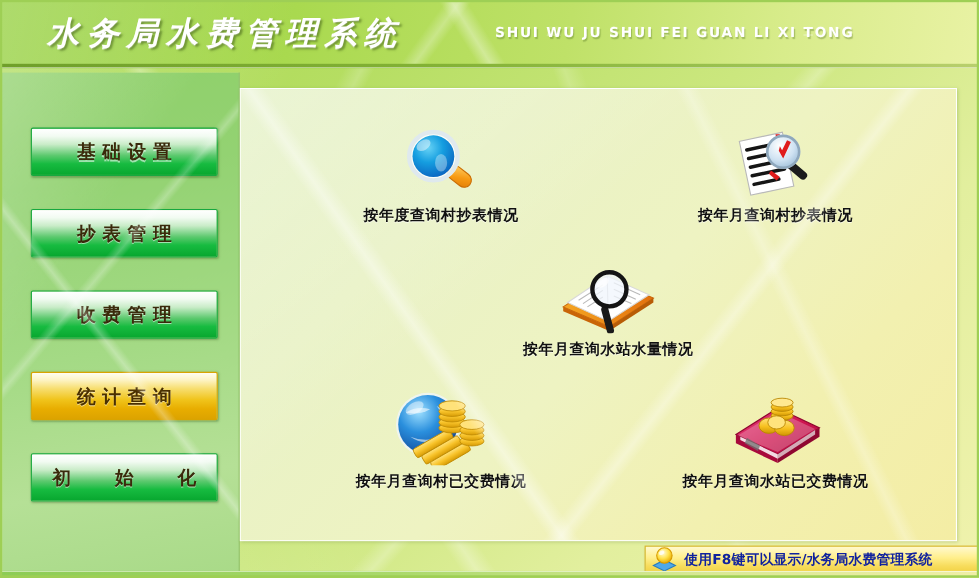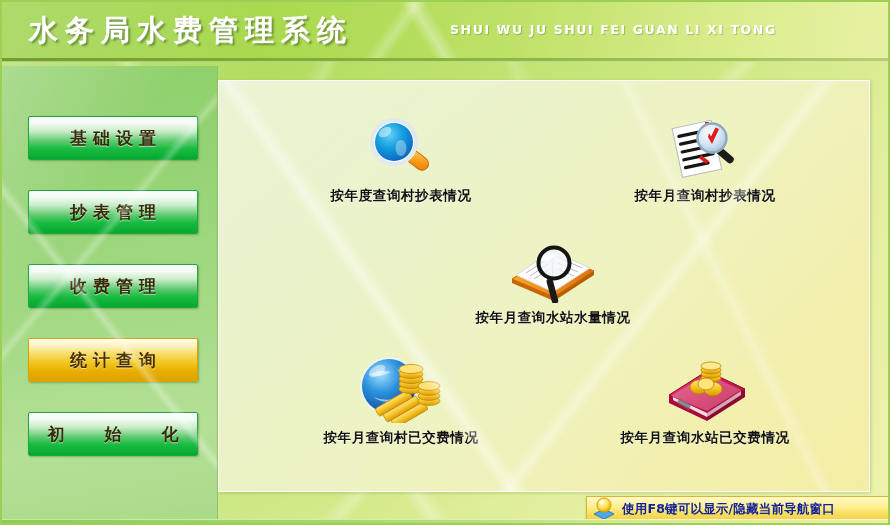--- a/index.html
+++ b/index.html
@@ -36,24 +36,25 @@
   .header::after{
     content:"";position:absolute;left:0;right:0;bottom:0;height:4px;
     background:linear-gradient(90deg,#6f9f2a,#83b235 45%,#9fc455 80%,#b9cf6d);
     box-shadow:0 -1px 0 rgba(255,255,255,.45) inset;
   }
   .hdr-streak{position:absolute;inset:0;pointer-events:none;
     background:
       linear-gradient(58deg, rgba(255,255,255,0) 47%, rgba(255,255,255,.35) 48.3%, rgba(255,255,255,0) 49.8%),
       linear-gradient(-54deg, rgba(255,255,255,0) 54%, rgba(255,255,255,.28) 55.2%, rgba(255,255,255,0) 56.6%);}
   .title{
-    position:absolute;left:29px;top:11px;
+    position:absolute;left:43px;top:11px;
     font-size:29px;font-weight:bold;color:#ffffff;letter-spacing:7px;
     text-shadow:2px 2px 2px rgba(60,90,20,.55), 0 1px 0 rgba(255,255,255,.5);
     white-space:nowrap;
+    font-style:italic;
   }
   .subtitle{
     position:absolute;left:450px;top:22px;
     font-size:12.5px;font-weight:bold;color:#ffffff;letter-spacing:1.6px;
     text-shadow:1px 1px 1px rgba(90,120,40,.40);white-space:nowrap;
   }
   .subtitle-reflect{
     position:absolute;left:450px;top:36px;
     font-size:12.5px;font-weight:bold;letter-spacing:1.6px;white-space:nowrap;
     color:rgba(255,255,255,.38);
@@ -375,18 +376,18 @@
               <stop offset="55%" stop-color="#ffe24a"></stop>
             <stop offset="100%" stop-color="#e8a800"></stop>
           </radialGradient>
         </defs>
         <path d="M2 17 L12 12 L22 17 L12 22 Z" fill="#4fa8e8" stroke="#2a7cbd" stroke-width="1"></path>
         <rect x="9" y="12" width="6" height="3" fill="#b9801a"></rect>
         <circle cx="12" cy="8" r="7" fill="url(#bulbg)" stroke="#d79b00" stroke-width="1"></circle>
         <ellipse cx="9.5" cy="5.5" rx="2.6" ry="1.8" fill="#ffffff" opacity=".75" transform="rotate(-30 9.5 5.5)"></ellipse>
       </svg>
     </span>
-    <span class="txt">使用F8键可以显示/隐藏当前导航窗口</span>
+    <span class="txt">使用F8键可以显示/水务局水费管理系统</span>
   </div>
 
   <div class="bottom-strip"></div>
   <div class="frame-edge"></div>
 </div>
 
 </body></html>

